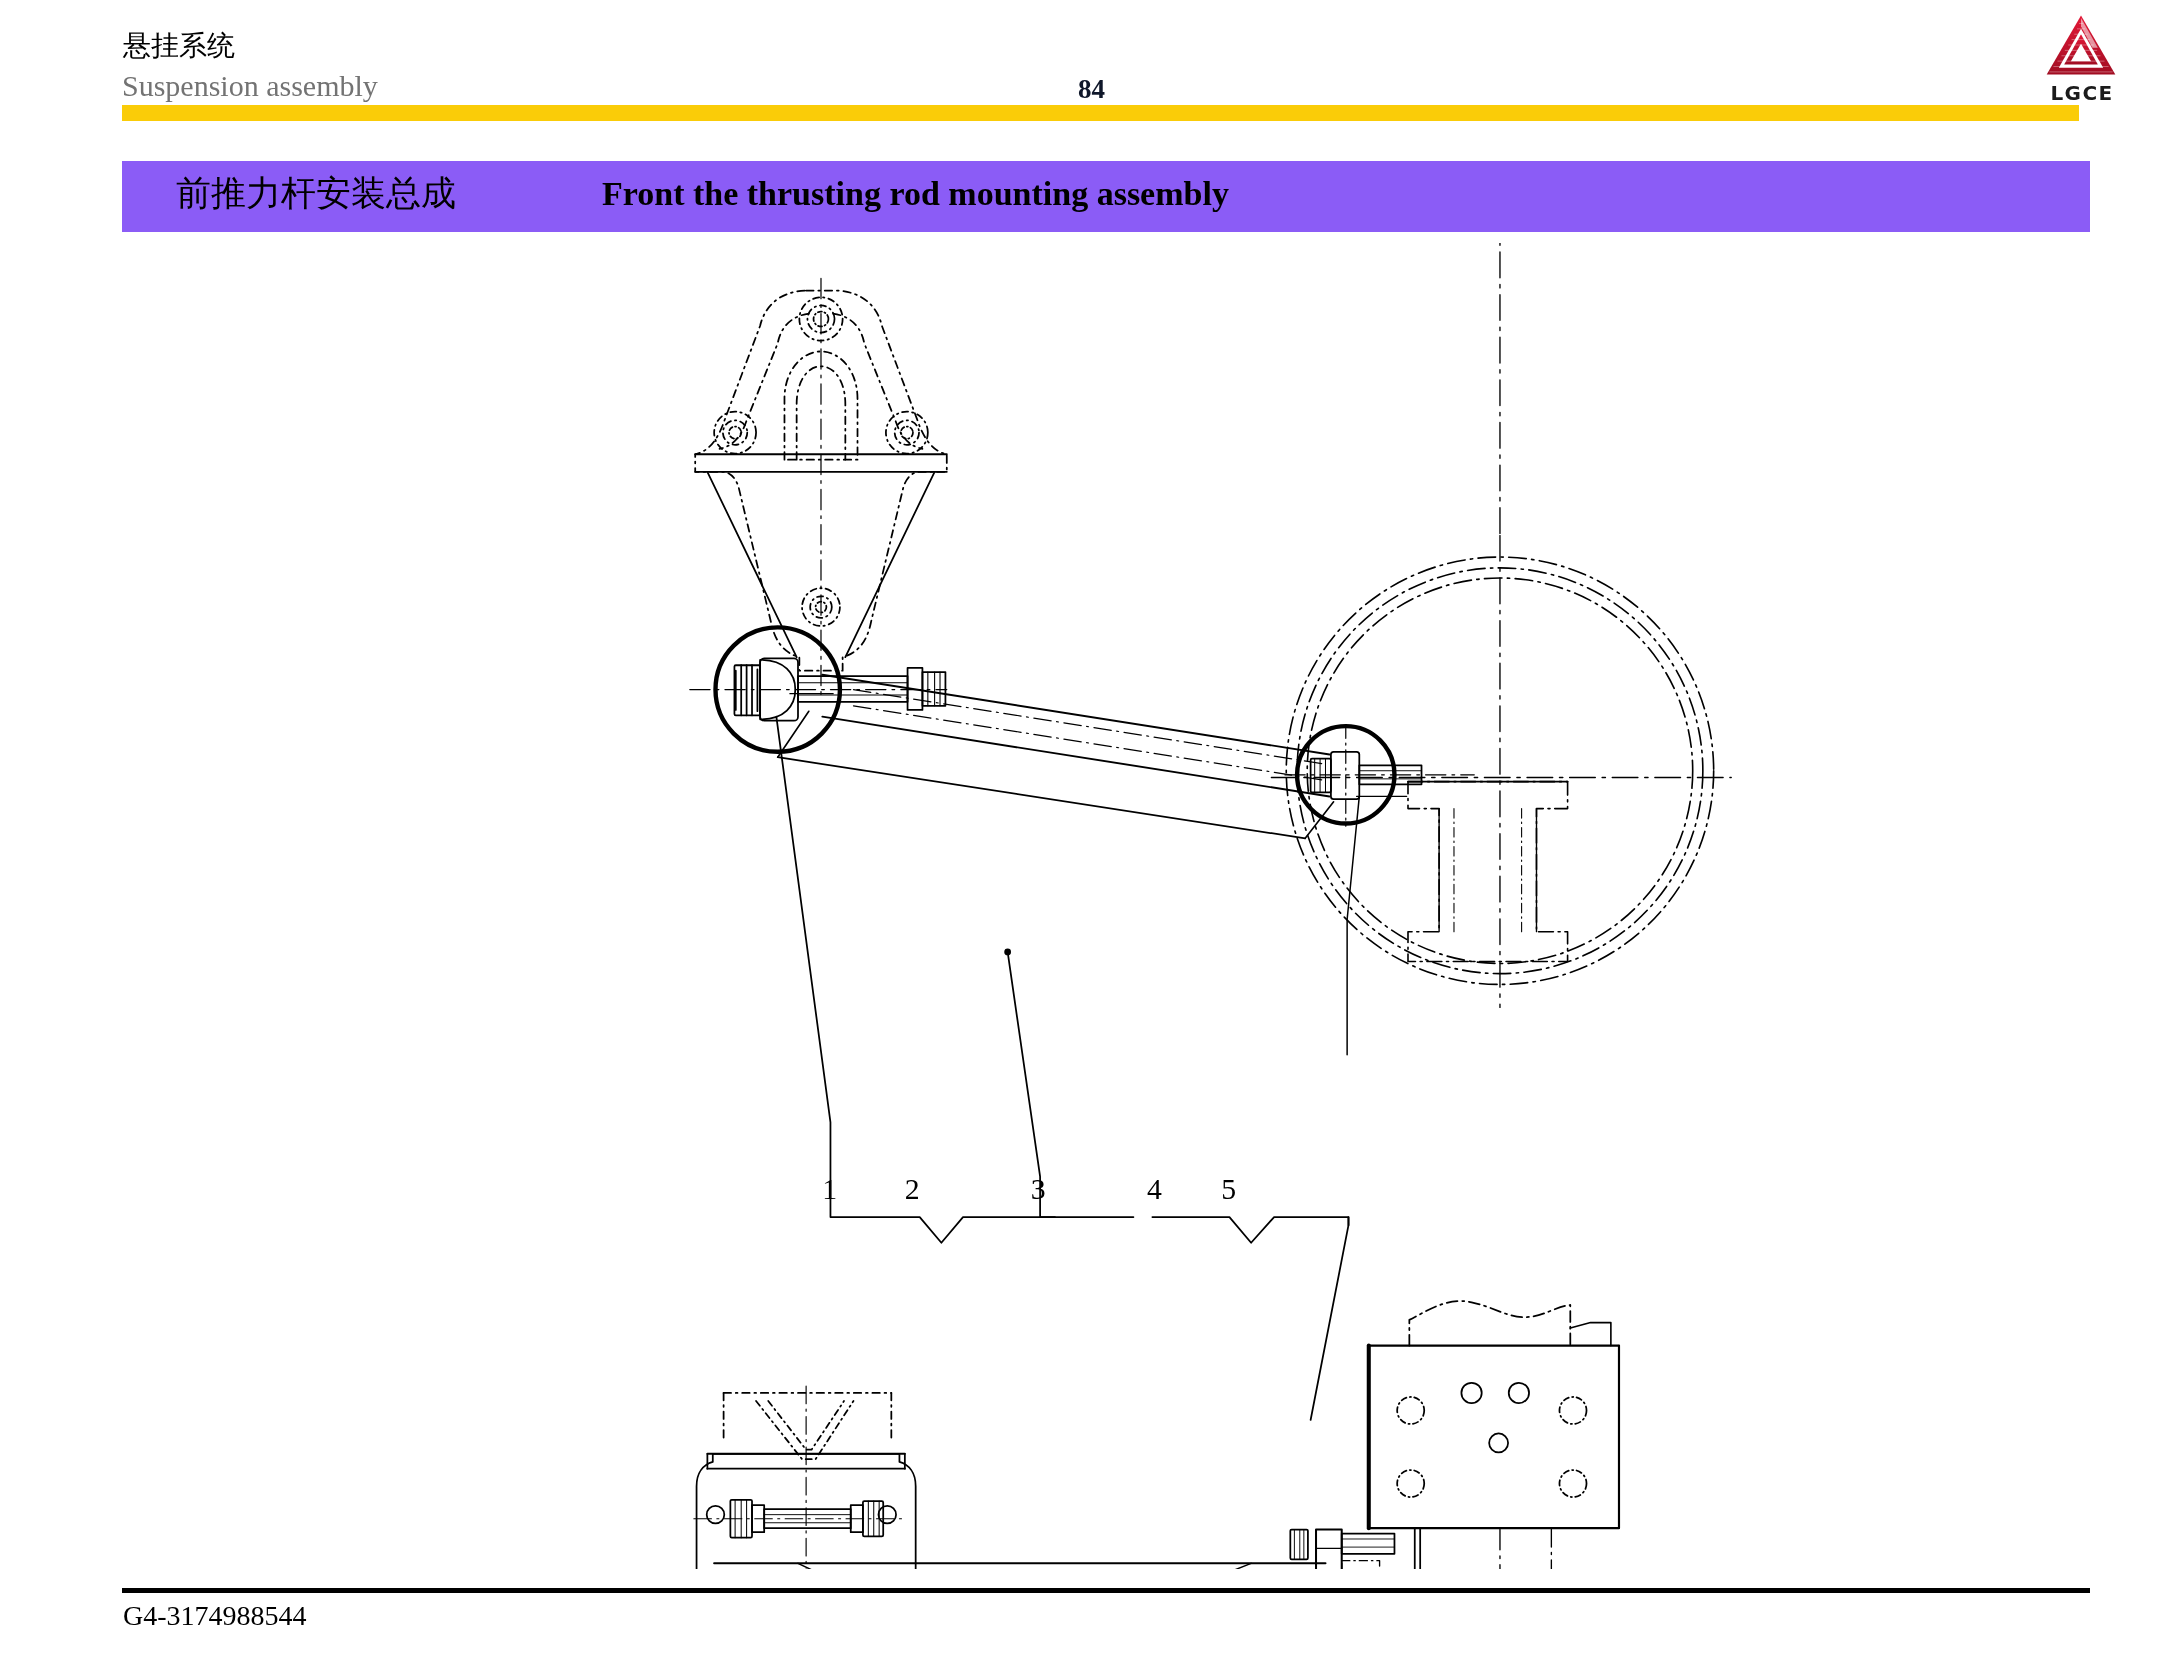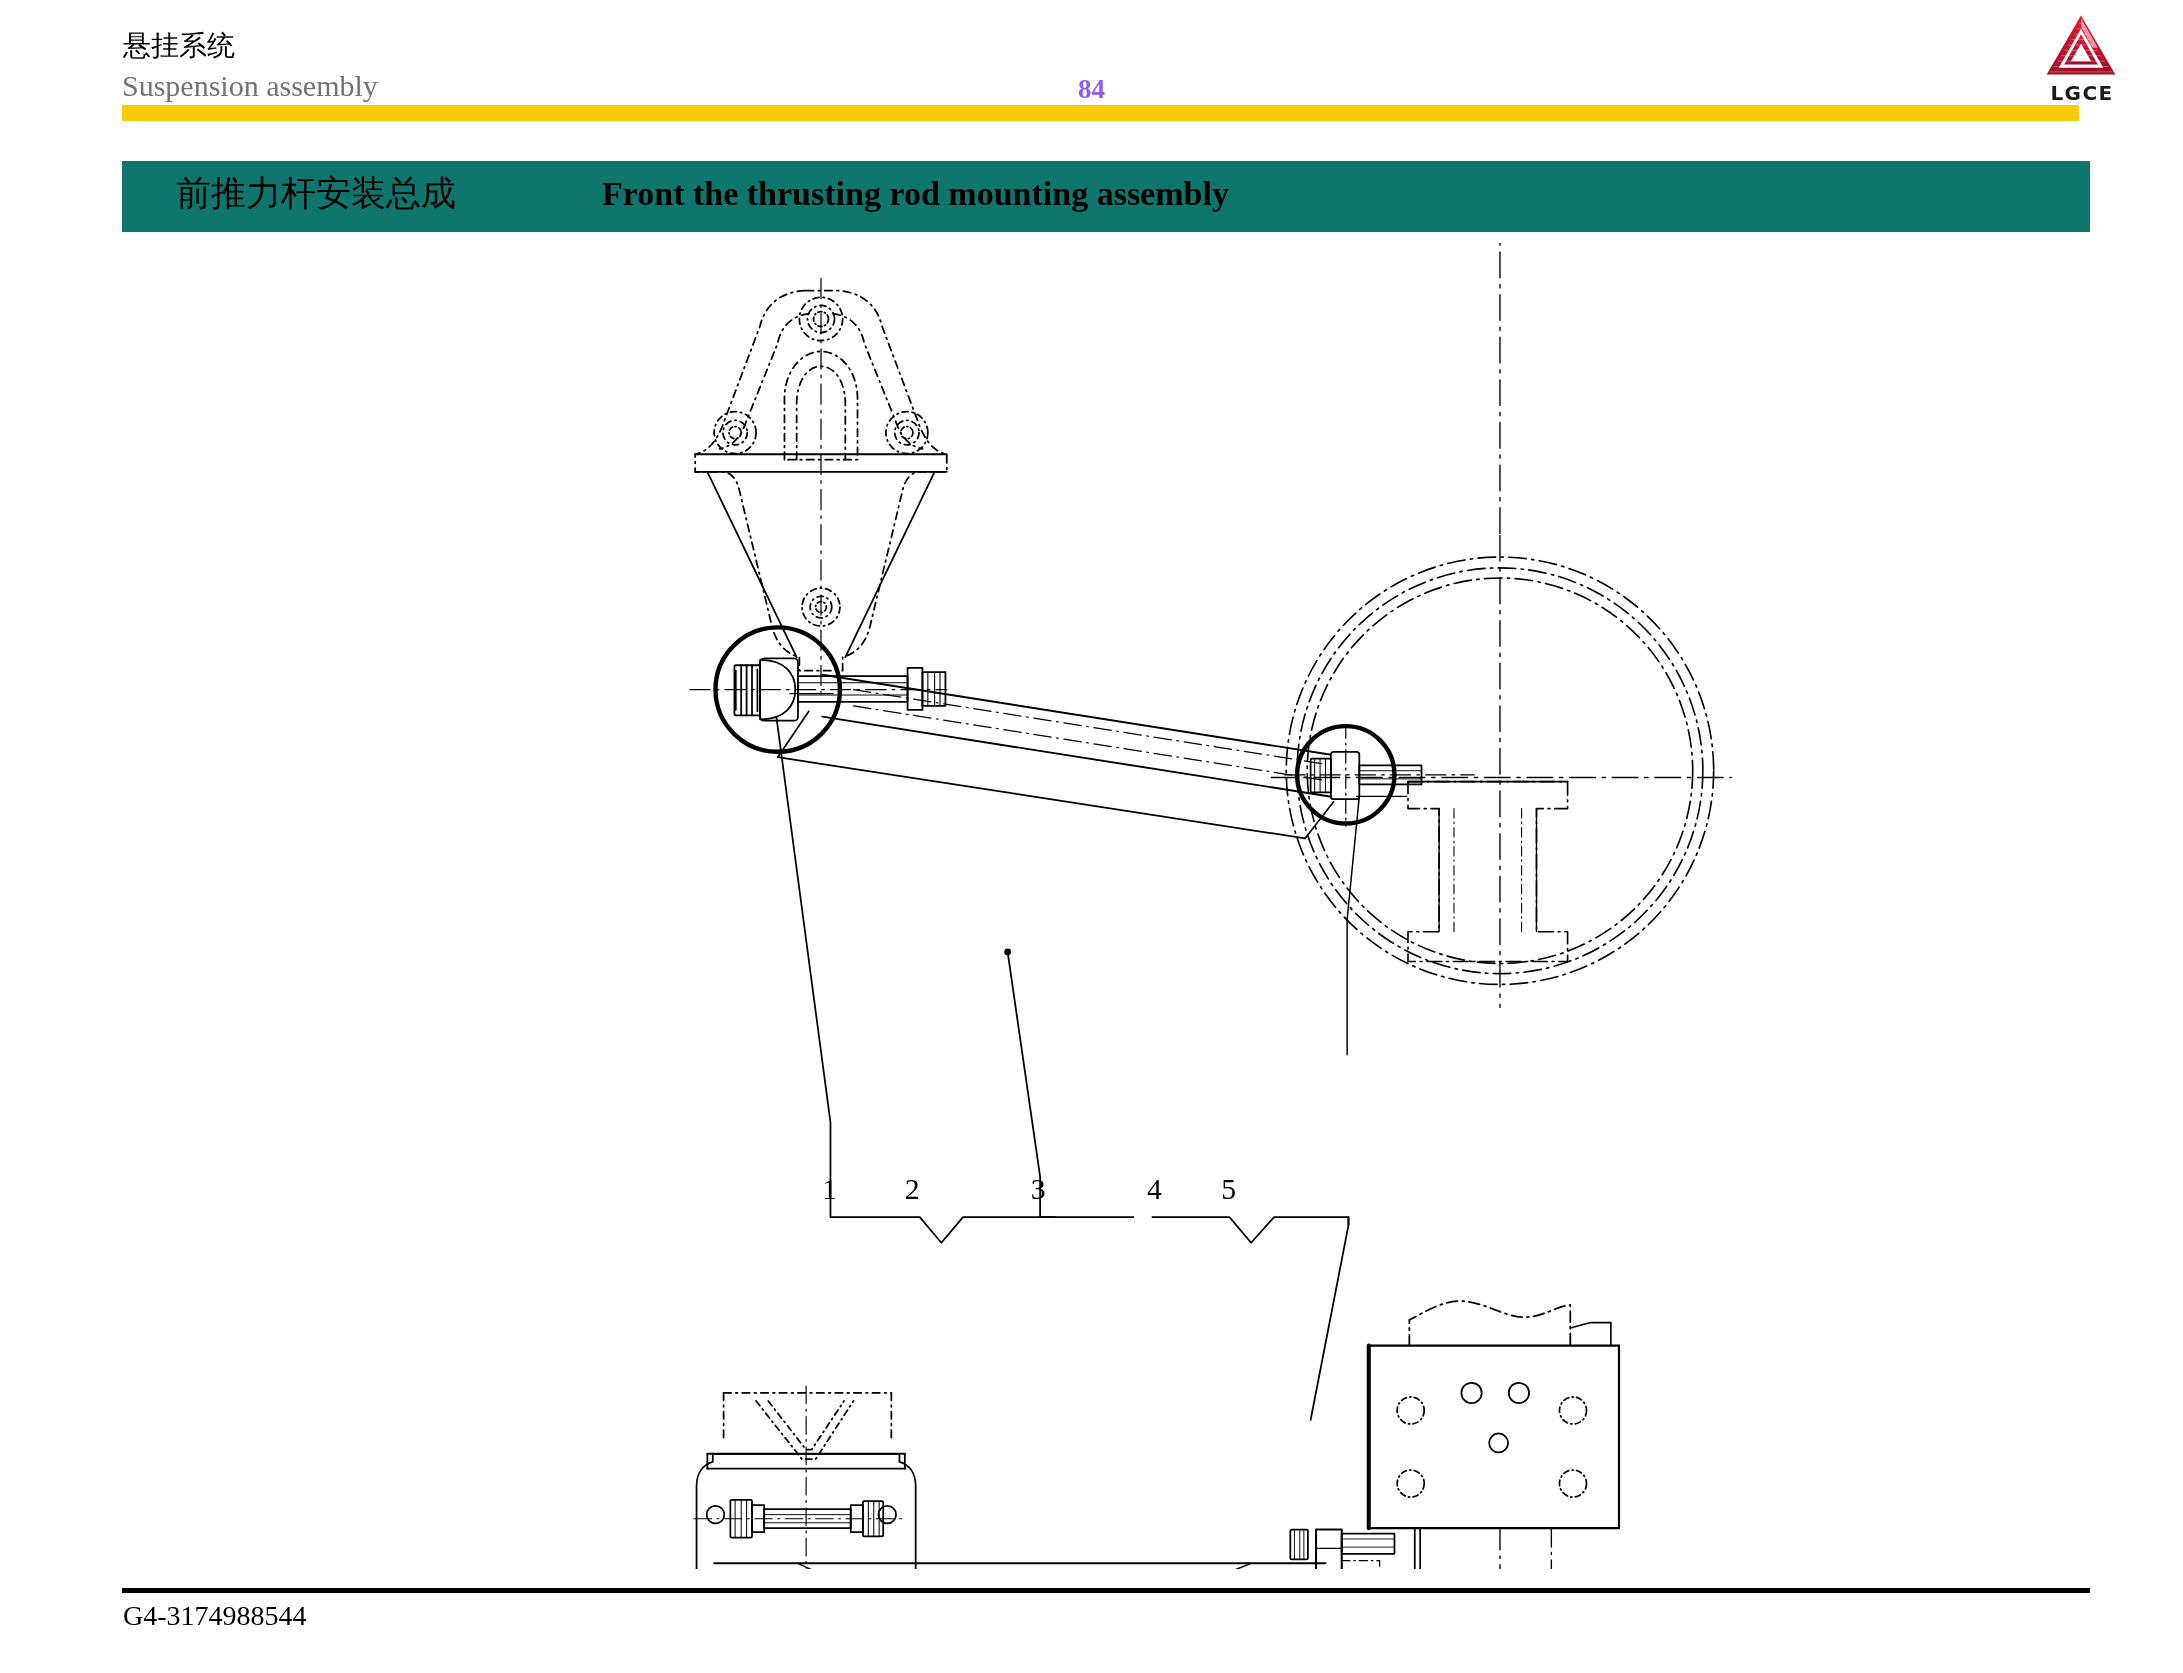--- a/index.html
+++ b/index.html
@@ -41,21 +41,21 @@
     color: #737373;
     white-space: nowrap;
   }
   .hdr-page {
     position: absolute;
     left: 0; top: 74px;
     width: 2183px;
     text-align: center;
     font-size: 27px;
     font-weight: bold;
-    color: #8b5cf6;
+    color: #0f172a;
   }
   #yellow-band {
     position: absolute;
     left: 122px; top: 105px;
     width: 1957px;
     height: 15.6px;
   }
 
   
   #logo {
@@ -161,21 +161,21 @@
         <line x1="41" y1="38" x2="69" y2="38"></line>
         <line x1="45" y1="30" x2="65" y2="30"></line>
         <line x1="49" y1="22" x2="61" y2="22"></line>
         <line x1="52" y1="14" x2="58" y2="14"></line>
       </g>
     </svg>
     <div class="word">LGCE</div>
   </div>
 </div>
 
-<div id="title-bar" style="background: #0f766e;">
+<div id="title-bar" style="background: #8b5cf6;">
   <div class="t-cn">前推力杆安装总成</div>
   <div class="t-en">Front    the thrusting rod mounting assembly</div>
 </div>
 
 <div id="drawing">
 <svg width="2183" height="1326" viewBox="0 0 3228 1960" xmlns="http://www.w3.org/2000/svg">
   <g fill="none" stroke="#000" stroke-width="2.6" stroke-linecap="round" stroke-linejoin="round">
 
     <g transform="translate(0,0)">
 

